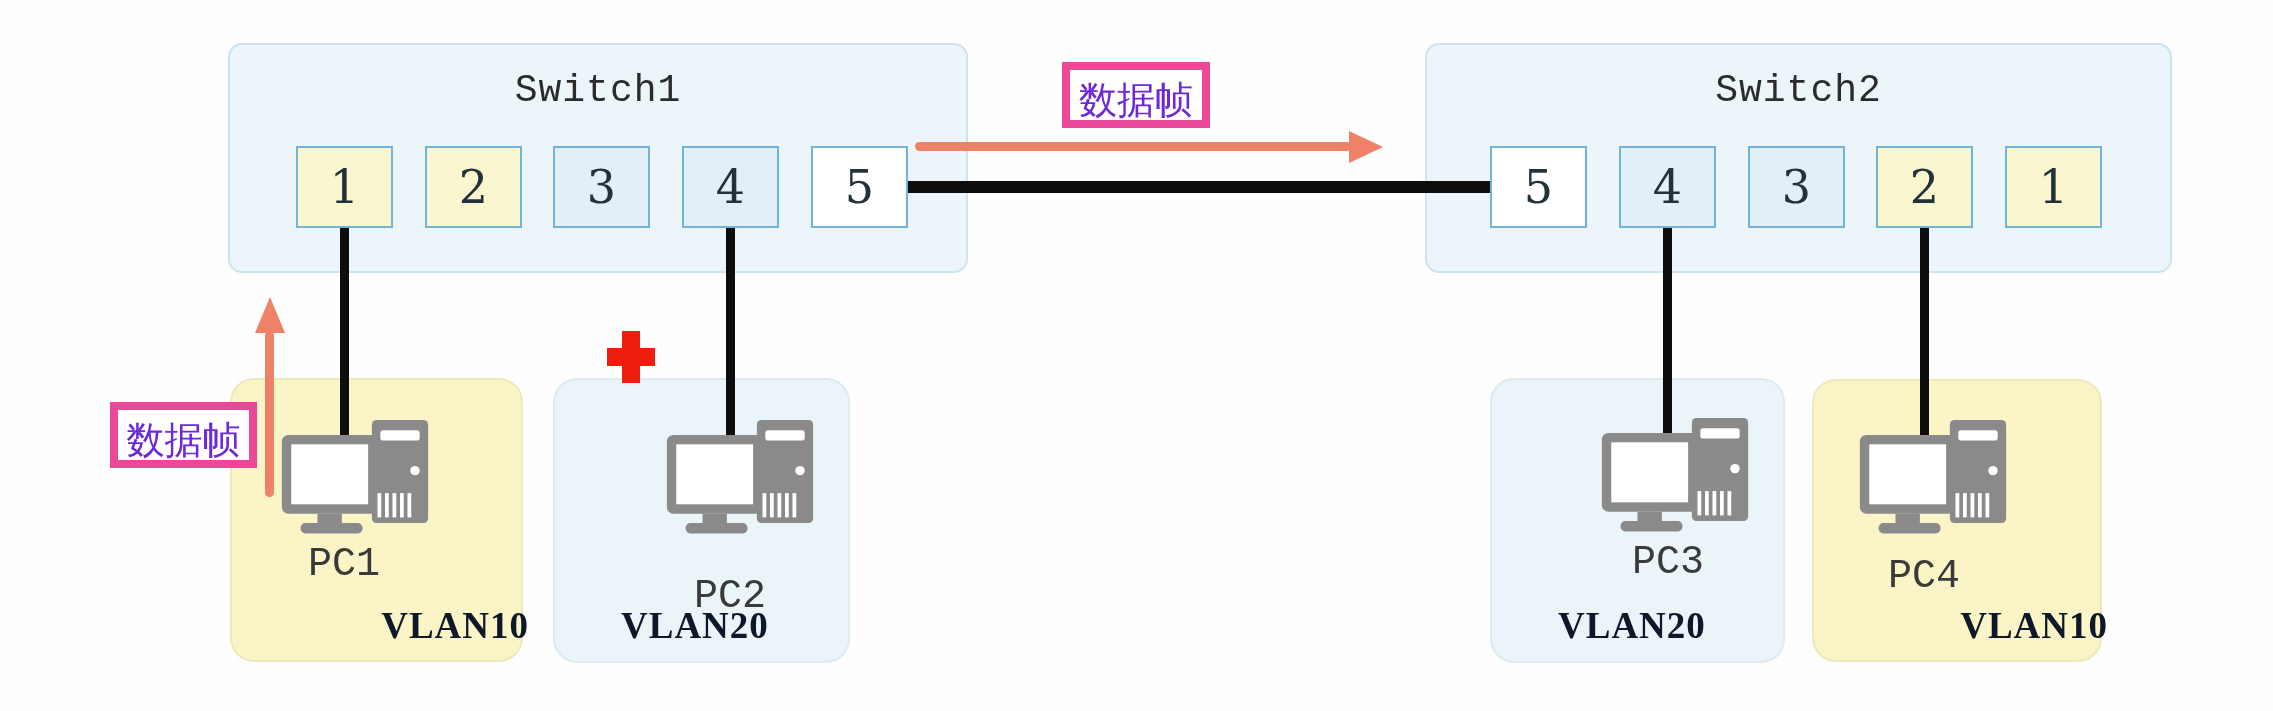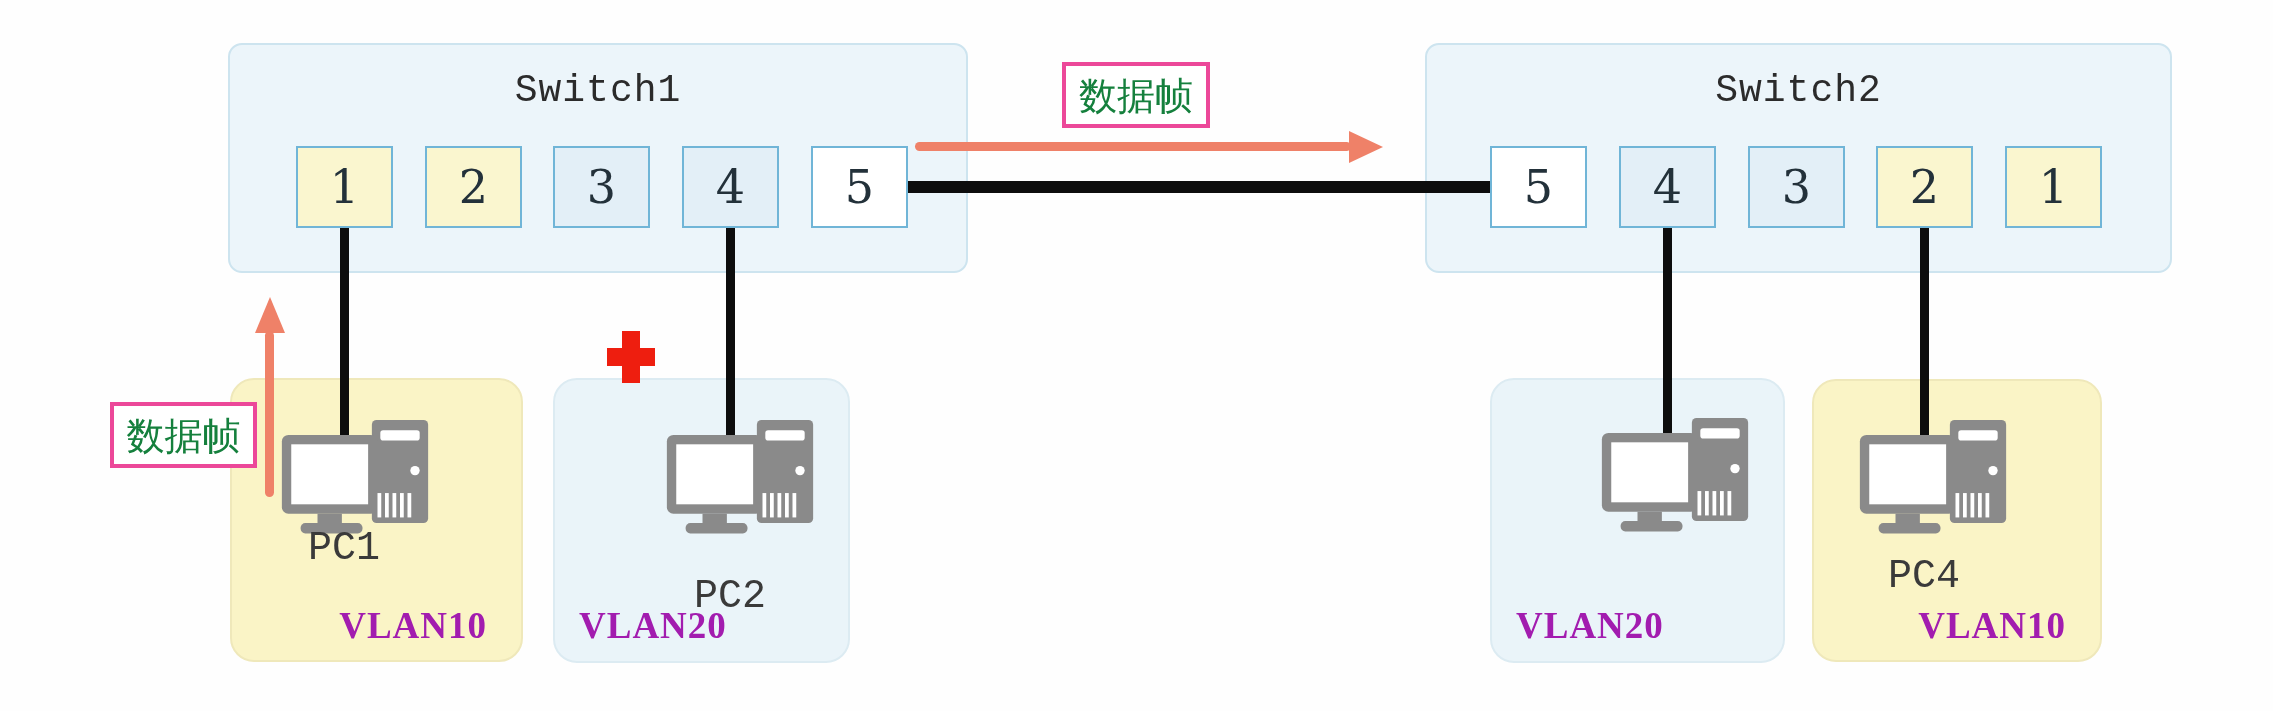--- a/index.html
+++ b/index.html
@@ -34,26 +34,26 @@
   .pcbox{position:absolute;border-radius:24px;box-sizing:border-box;z-index:1;}
   .pcbox.yellow{background:#faf4c6;border:2px solid #efe8ba;}
   .pcbox.blue{background:#eaf4f9;border:2px solid #dcebf2;}
   .pc-icon{position:absolute;z-index:3;}
   .pc-name{
     position:absolute;width:160px;text-align:center;z-index:3;
     font-family:"Liberation Mono","DejaVu Sans Mono",monospace;font-size:40px;color:#3a3a3a;
   }
   .vlan-label{
     position:absolute;z-index:3;font-family:"Liberation Serif","DejaVu Serif",serif;
-    font-weight:bold;font-size:37px;color:#a21caf;letter-spacing:1px;
+    font-weight:bold;font-size:37px;color:#0f172a;letter-spacing:1px;padding-left:42px;
   }
   
   .frame-label{
-    position:absolute;background:#ffffff;border:4px solid #ec4899;box-sizing:border-box;
-    text-align:center;font-size:38px;color:#15803d;z-index:5;
+    position:absolute;background:#ffffff;border:8px solid #ec4899;box-sizing:border-box;
+    text-align:center;font-size:38px;color:#6d28d9;z-index:5;
     font-family:"Liberation Sans",sans-serif;
   }
   
   .arrow-shaft-h{position:absolute;background:#ef8168;border-radius:5px;z-index:4;}
   .arrow-head-right{
     position:absolute;width:0;height:0;z-index:4;
     border-top:16px solid transparent;border-bottom:16px solid transparent;
     border-left:34px solid #ef8168;
   }
   .arrow-shaft-v{position:absolute;background:#ef8168;border-radius:5px;z-index:4;}
@@ -165,22 +165,23 @@
     <g fill="#ffffff">
         <rect x="104" y="80" width="4" height="26"></rect>
         <rect x="112" y="80" width="4" height="26"></rect>
         <rect x="120" y="80" width="4" height="26"></rect>
         <rect x="128" y="80" width="4" height="26"></rect>
         <rect x="136" y="80" width="4" height="26"></rect>
       </g>
     <rect x="12" y="28" width="82" height="64" fill="#ffffff"></rect>
   </svg>
 
-  <div class="pc-name" style="left:264px;top:526px;">PC1</div>
+  <div class="pc-name" style="left:264px;top:542px;">PC1</div>
   <div class="pc-name" style="left:650px;top:574px;">PC2</div>
+  <div class="pc-name" style="left:1588px;top:540px;">PC3</div>
   <div class="pc-name" style="left:1844px;top:554px;">PC4</div>
 
   <div class="vlan-label" style="left:230px;top:604px;width:257px;text-align:right;">VLAN10</div>
   <div class="vlan-label" style="left:579px;top:604px;">VLAN20</div>
   <div class="vlan-label" style="left:1516px;top:604px;">VLAN20</div>
   <div class="vlan-label" style="left:1812px;top:604px;width:254px;text-align:right;">VLAN10</div>
 
   <div class="arrow-shaft-h" style="left:915px;top:142px;width:436px;height:9px;"></div>
   <div class="arrow-head-right" style="left:1349px;top:131px;"></div>
   <div class="frame-label" style="left:1062px;top:62px;width:148px;height:66px;line-height:60px;">数据帧</div>

